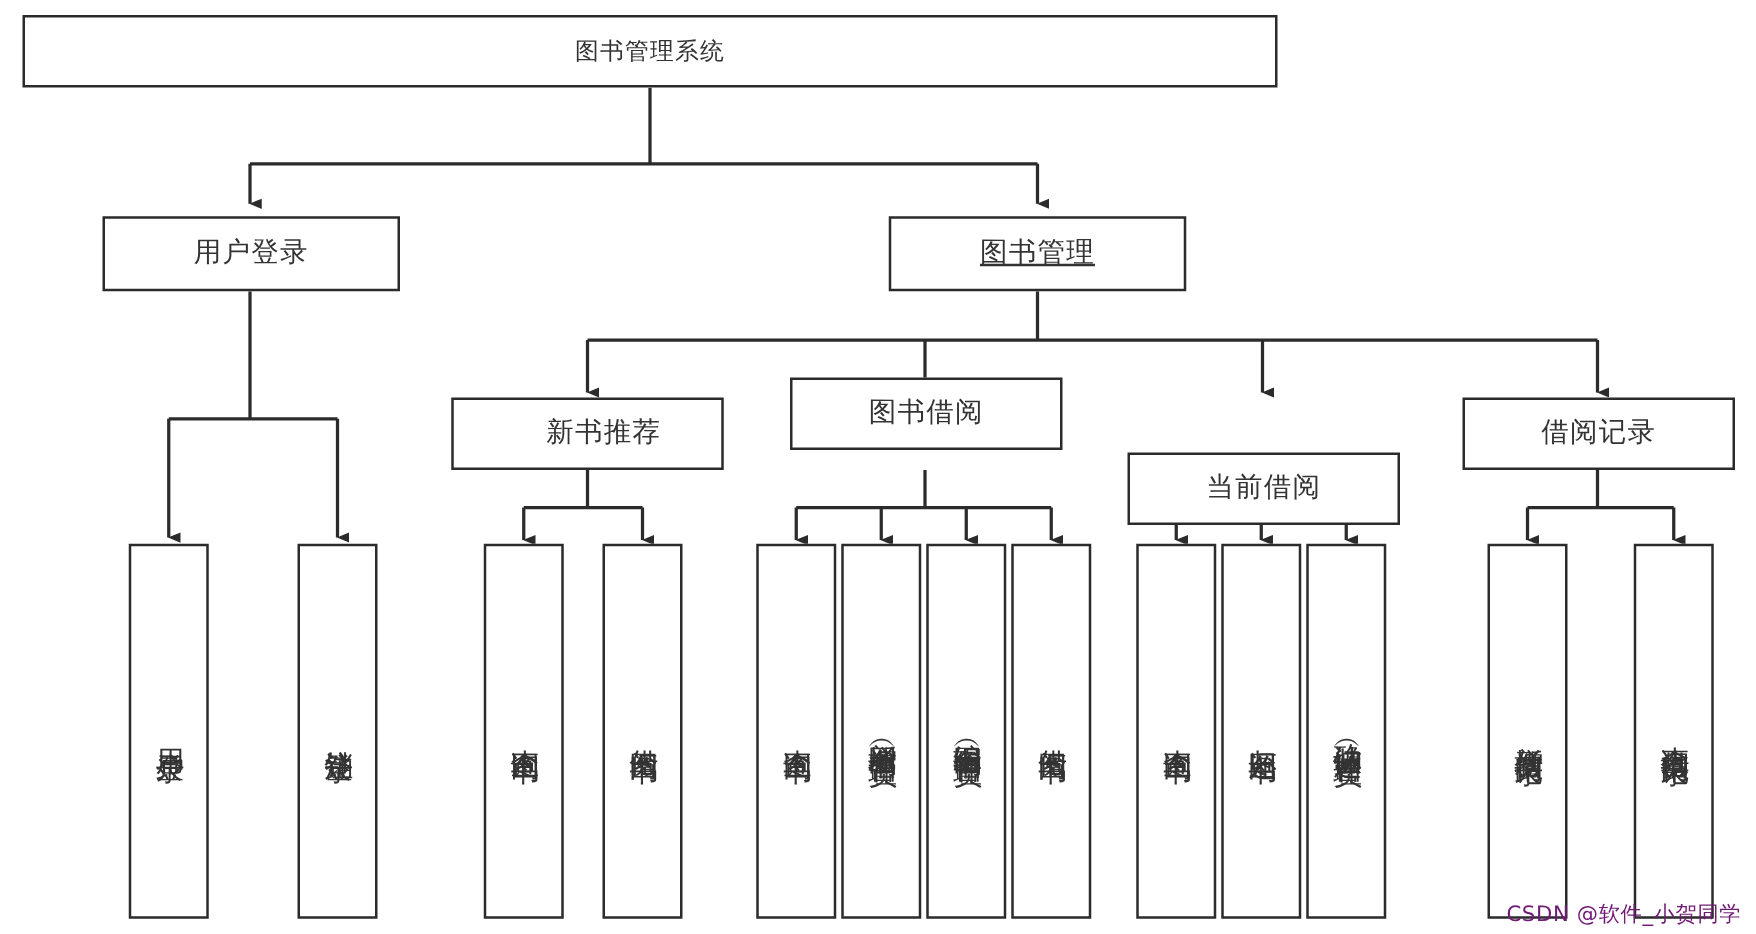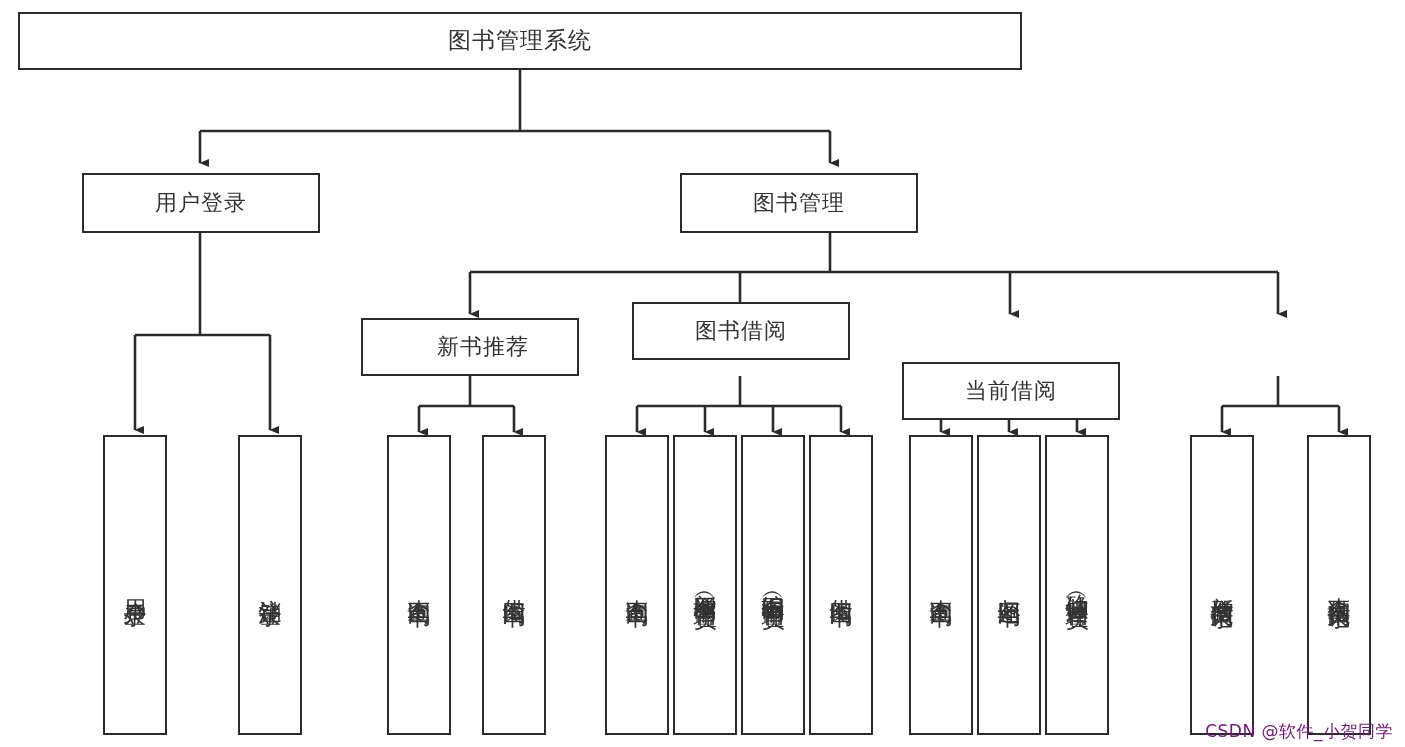--- a/index.html
+++ b/index.html
@@ -48,21 +48,21 @@
   .node-v .node-label {
     writing-mode: vertical-rl;
     text-orientation: upright;
     font-size: 23px;
     line-height: 1.18;
     letter-spacing: 2px;
     white-space: nowrap;
     max-height: 100%;
   }
   .root-node .node-label {
-    font-size: 23px;
+    font-size: 19px;
   }
   .watermark {
     position: absolute;
     right: 12px;
     bottom: 4px;
     font-size: 17px;
     color: #701a75;
     letter-spacing: 0.5px;
     white-space: nowrap;
     user-select: none;
@@ -125,33 +125,36 @@
     </g>
   </svg>
 
   <div class="node node-h root-node" style="left:18px; top:12px; width:1004px; height:58px;">
     <span class="node-label">图书管理系统</span>
   </div>
 
   <div class="node node-h" style="left:82px; top:173px; width:238px; height:60px;">
     <span class="node-label">用户登录</span>
   </div>
-  <div class="node node-h" style="left:680px; top:173px; width:238px; height:60px;">
+  <div class="node node-h" style="left:711px; top:173px; width:238px; height:60px;text-decoration:underline;">
     <span class="node-label">图书管理</span>
   </div>
 
   <div class="node node-h" style="left:361px; top:318px; width:218px; height:58px;padding-left:26px;">
     <span class="node-label">新书推荐</span>
   </div>
   <div class="node node-h" style="left:632px; top:302px; width:218px; height:58px;">
     <span class="node-label">图书借阅</span>
   </div>
   <div class="node node-h" style="left:902px; top:318px; width:218px; height:58px;margin-top:44px;">
     <span class="node-label">当前借阅</span>
   </div>
+  <div class="node node-h" style="left:1170px; top:318px; width:218px; height:58px;">
+    <span class="node-label">借阅记录</span>
+  </div>
 
   <div class="node node-v" style="left:103px; top:435px; width:64px; height:300px;">
     <span class="node-label">用户登录</span>
   </div>
   <div class="node node-v" style="left:238px; top:435px; width:64px; height:300px;">
     <span class="node-label">注销登录</span>
   </div>
 
   <div class="node node-v" style="left:387px; top:435px; width:64px; height:300px;">
     <span class="node-label">查询图书</span>

